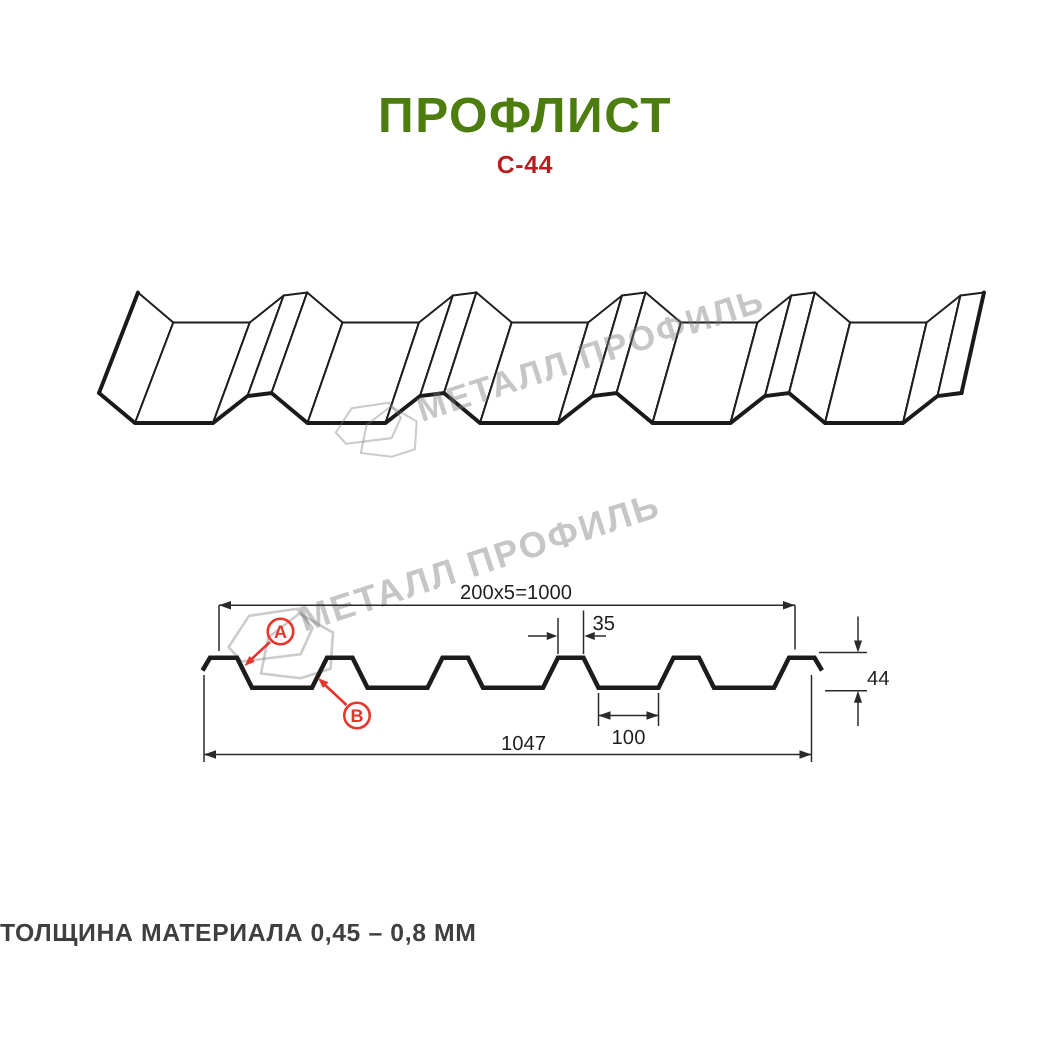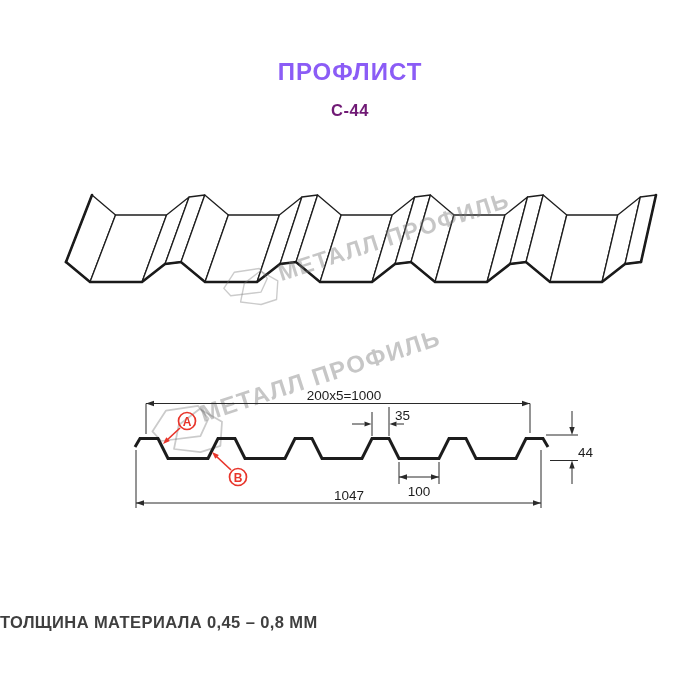--- a/index.html
+++ b/index.html
@@ -1,23 +1,23 @@
 <!DOCTYPE html>
 <html><head>
 <meta charset="utf-8">
 <style>
   html,body{margin:0;padding:0;}
   body{width:700px;height:700px;background:#ffffff;position:relative;overflow:hidden;
        font-family:"Liberation Sans", sans-serif;}
   .abs{position:absolute;}
   
-  .title{left:0;top:58px;width:700px;text-align:center;font-size:24px;font-weight:900;
-         letter-spacing:1px;color:#8b5cf6;}
+  .title{left:0;top:58px;width:700px;text-align:center;font-size:33px;font-weight:900;
+         letter-spacing:1px;color:#4d7c0f;}
   .subtitle{left:0;top:101px;width:700px;text-align:center;font-size:16.5px;font-weight:700;
-            letter-spacing:.5px;color:#701a75;}
+            letter-spacing:.5px;color:#b91c1c;}
   
   .footnote{left:0;top:613px;width:700px;font-size:16.5px;font-weight:700;
             letter-spacing:.4px;color:#3f3f3f;}
   
   .wm-text{color:rgba(118,118,118,.42);font-weight:700;white-space:nowrap;
            transform:rotate(-18deg);transform-origin:0 100%;pointer-events:none;}
   .wm1{left:283px;top:260px;font-size:23px;letter-spacing:1.5px;z-index:6;}
   .wm2{left:205px;top:400px;font-size:24px;letter-spacing:1.5px;z-index:1;}
   .wm-logo{pointer-events:none;}
   .wm-logo polygon{fill:none;stroke:rgba(118,118,118,.38);stroke-width:2.2;stroke-linejoin:round;}

